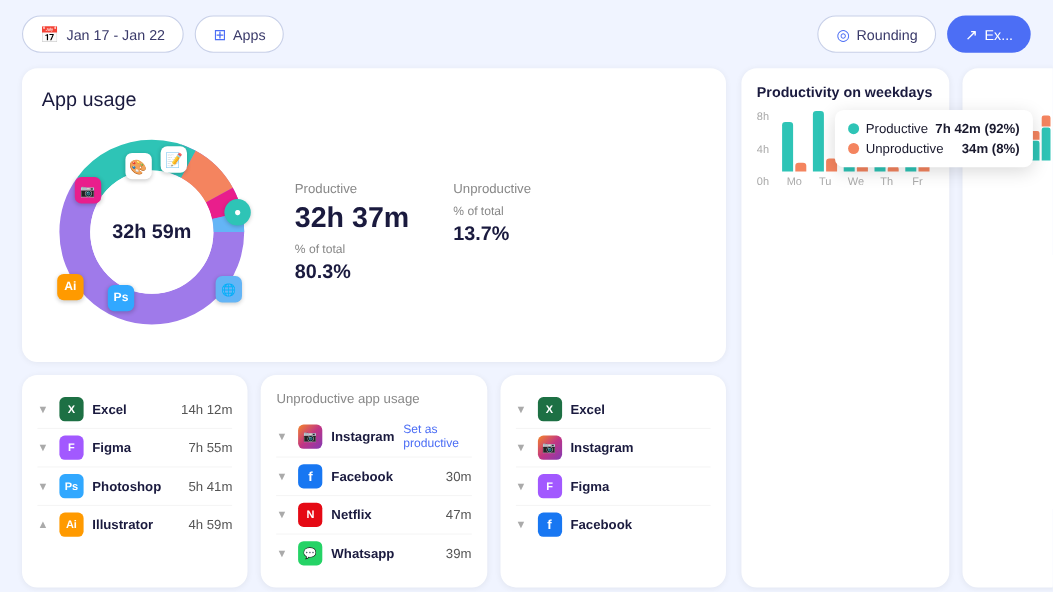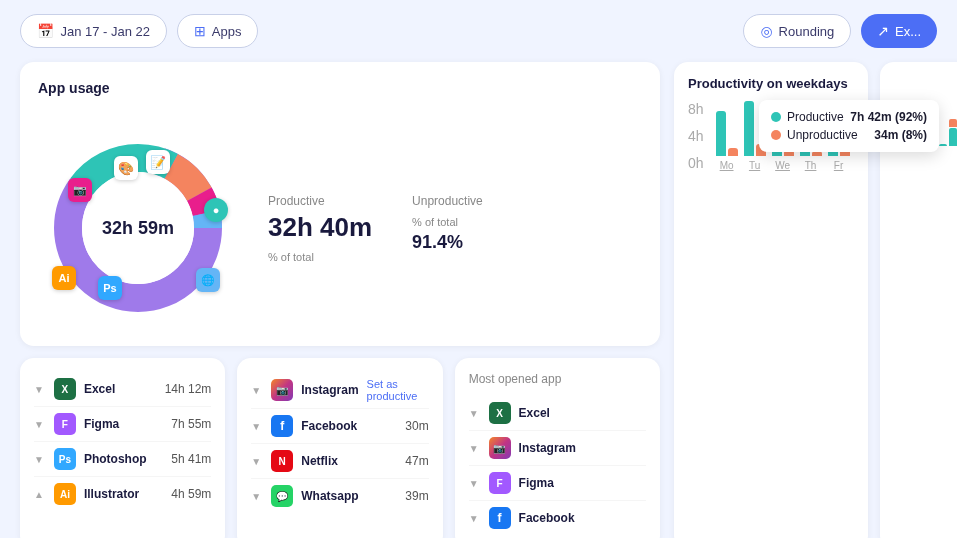--- a/index.html
+++ b/index.html
@@ -74,24 +74,24 @@
 
     
     .card {
       background: white;
       border-radius: 14px;
       padding: 18px;
       box-shadow: 0 1px 6px rgba(0,0,0,0.06);
     }
 
     .card-title {
-      font-size: 14px;
-      font-weight: 700;
+      font-size: 18px;
+      font-weight: 400;
       color: #1a1a3e;
-      margin-bottom: 32px;
+      margin-bottom: 10px;
     }
 
     .app-usage-body {
       display: flex;
       align-items: center;
       gap: 30px;
     }
 
     
     .donut-wrapper {
@@ -236,28 +236,27 @@
       height: 60px;
     }
     .bar-seg {
       width: 10px;
       border-radius: 3px 3px 0 0;
     }
     .bar-label {
       font-size: 10px;
       color: #aaa;
       margin-top: 3px;
-      text-decoration: underline;
     }
     .chart-y-labels {
       display: flex;
       flex-direction: column;
       justify-content: space-between;
       height: 70px;
-      font-size: 14px;
+      font-size: 10px;
       color: #aaa;
       margin-bottom: 0;
       padding-right: 4px;
     }
     .chart-row {
       display: flex;
       align-items: flex-end;
       gap: 4px;
     }
 
@@ -349,27 +348,28 @@
           <div style="position:absolute;bottom:36px;right:18px;width:24px;height:24px;background:#64b5f6;border-radius:6px;display:flex;align-items:center;justify-content:center;font-size:11px;box-shadow:0 1px 4px rgba(0,0,0,0.2);color:white;">🌐</div>
           <div style="position:absolute;top:70px;right:10px;width:24px;height:24px;background:#2ec4b6;border-radius:50%;display:flex;align-items:center;justify-content:center;font-size:11px;box-shadow:0 1px 4px rgba(0,0,0,0.2);color:white;">●</div>
           <div class="donut-center">
             <span>32h 59m</span>
           </div>
         </div>
 
         <div class="stats-area">
           <div class="stat-block">
             <div class="stat-label">Productive</div>
-            <div class="stat-value">32h 40m</div>
+            <div class="stat-value">32h 37m</div>
             <div class="stat-sub">% of total</div>
+            <div class="stat-pct">80.3%</div>
           </div>
           <div class="stat-block">
             <div class="stat-label">Unproductive</div>
             <div class="stat-sub">% of total</div>
-            <div class="stat-pct">91.4%</div>
+            <div class="stat-pct">13.7%</div>
           </div>
         </div>
       </div>
     </div>
 
     <div class="bottom-cards">
 
       <div class="small-card">
         <div>
           <div class="app-list-item">
@@ -393,20 +393,21 @@
           <div class="app-list-item">
             <span class="chevron">▲</span>
             <div class="app-icon-sm illustrator-orange" style="color:white;font-size:10px;font-weight:700;">Ai</div>
             <span class="app-name">Illustrator</span>
             <span class="app-time">4h 59m</span>
           </div>
         </div>
       </div>
 
       <div class="small-card">
+        <div class="small-card-title">Unproductive app usage</div>
         <div>
           <div class="app-list-item">
             <span class="chevron">▼</span>
             <div class="app-icon-sm" style="background:linear-gradient(135deg,#f58529,#c13584,#833ab4);color:white;font-size:10px;">📷</div>
             <span class="app-name">Instagram</span>
             <span class="set-productive">Set as productive</span>
           </div>
           <div class="app-list-item">
             <span class="chevron">▼</span>
             <div class="app-icon-sm facebook-blue" style="color:white;font-size:12px;font-weight:700;">f</div>
@@ -422,21 +423,20 @@
           <div class="app-list-item">
             <span class="chevron">▼</span>
             <div class="app-icon-sm whatsapp-green" style="color:white;font-size:10px;">💬</div>
             <span class="app-name">Whatsapp</span>
             <span class="app-time">39m</span>
           </div>
         </div>
       </div>
 
       <div class="small-card">
-        <div class="small-card-title">Most opened app</div>
         <div>
           <div class="app-list-item">
             <span class="chevron">▼</span>
             <div class="app-icon-sm excel-green" style="color:white;font-weight:700;font-size:10px;">X</div>
             <span class="app-name">Excel</span>
           </div>
           <div class="app-list-item">
             <span class="chevron">▼</span>
             <div class="app-icon-sm" style="background:linear-gradient(135deg,#f58529,#c13584,#833ab4);color:white;font-size:10px;">📷</div>
             <span class="app-name">Instagram</span>

